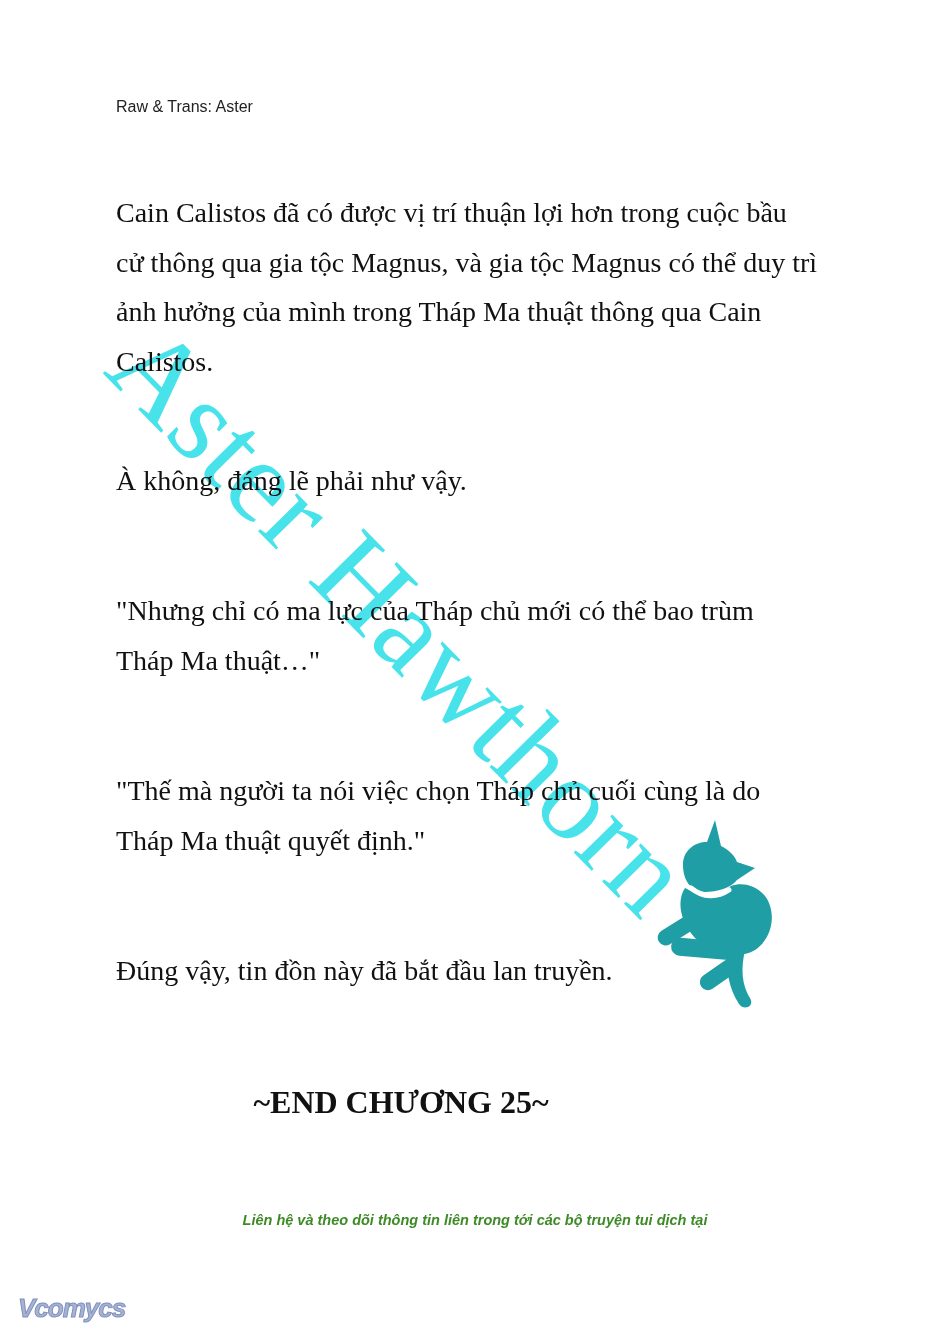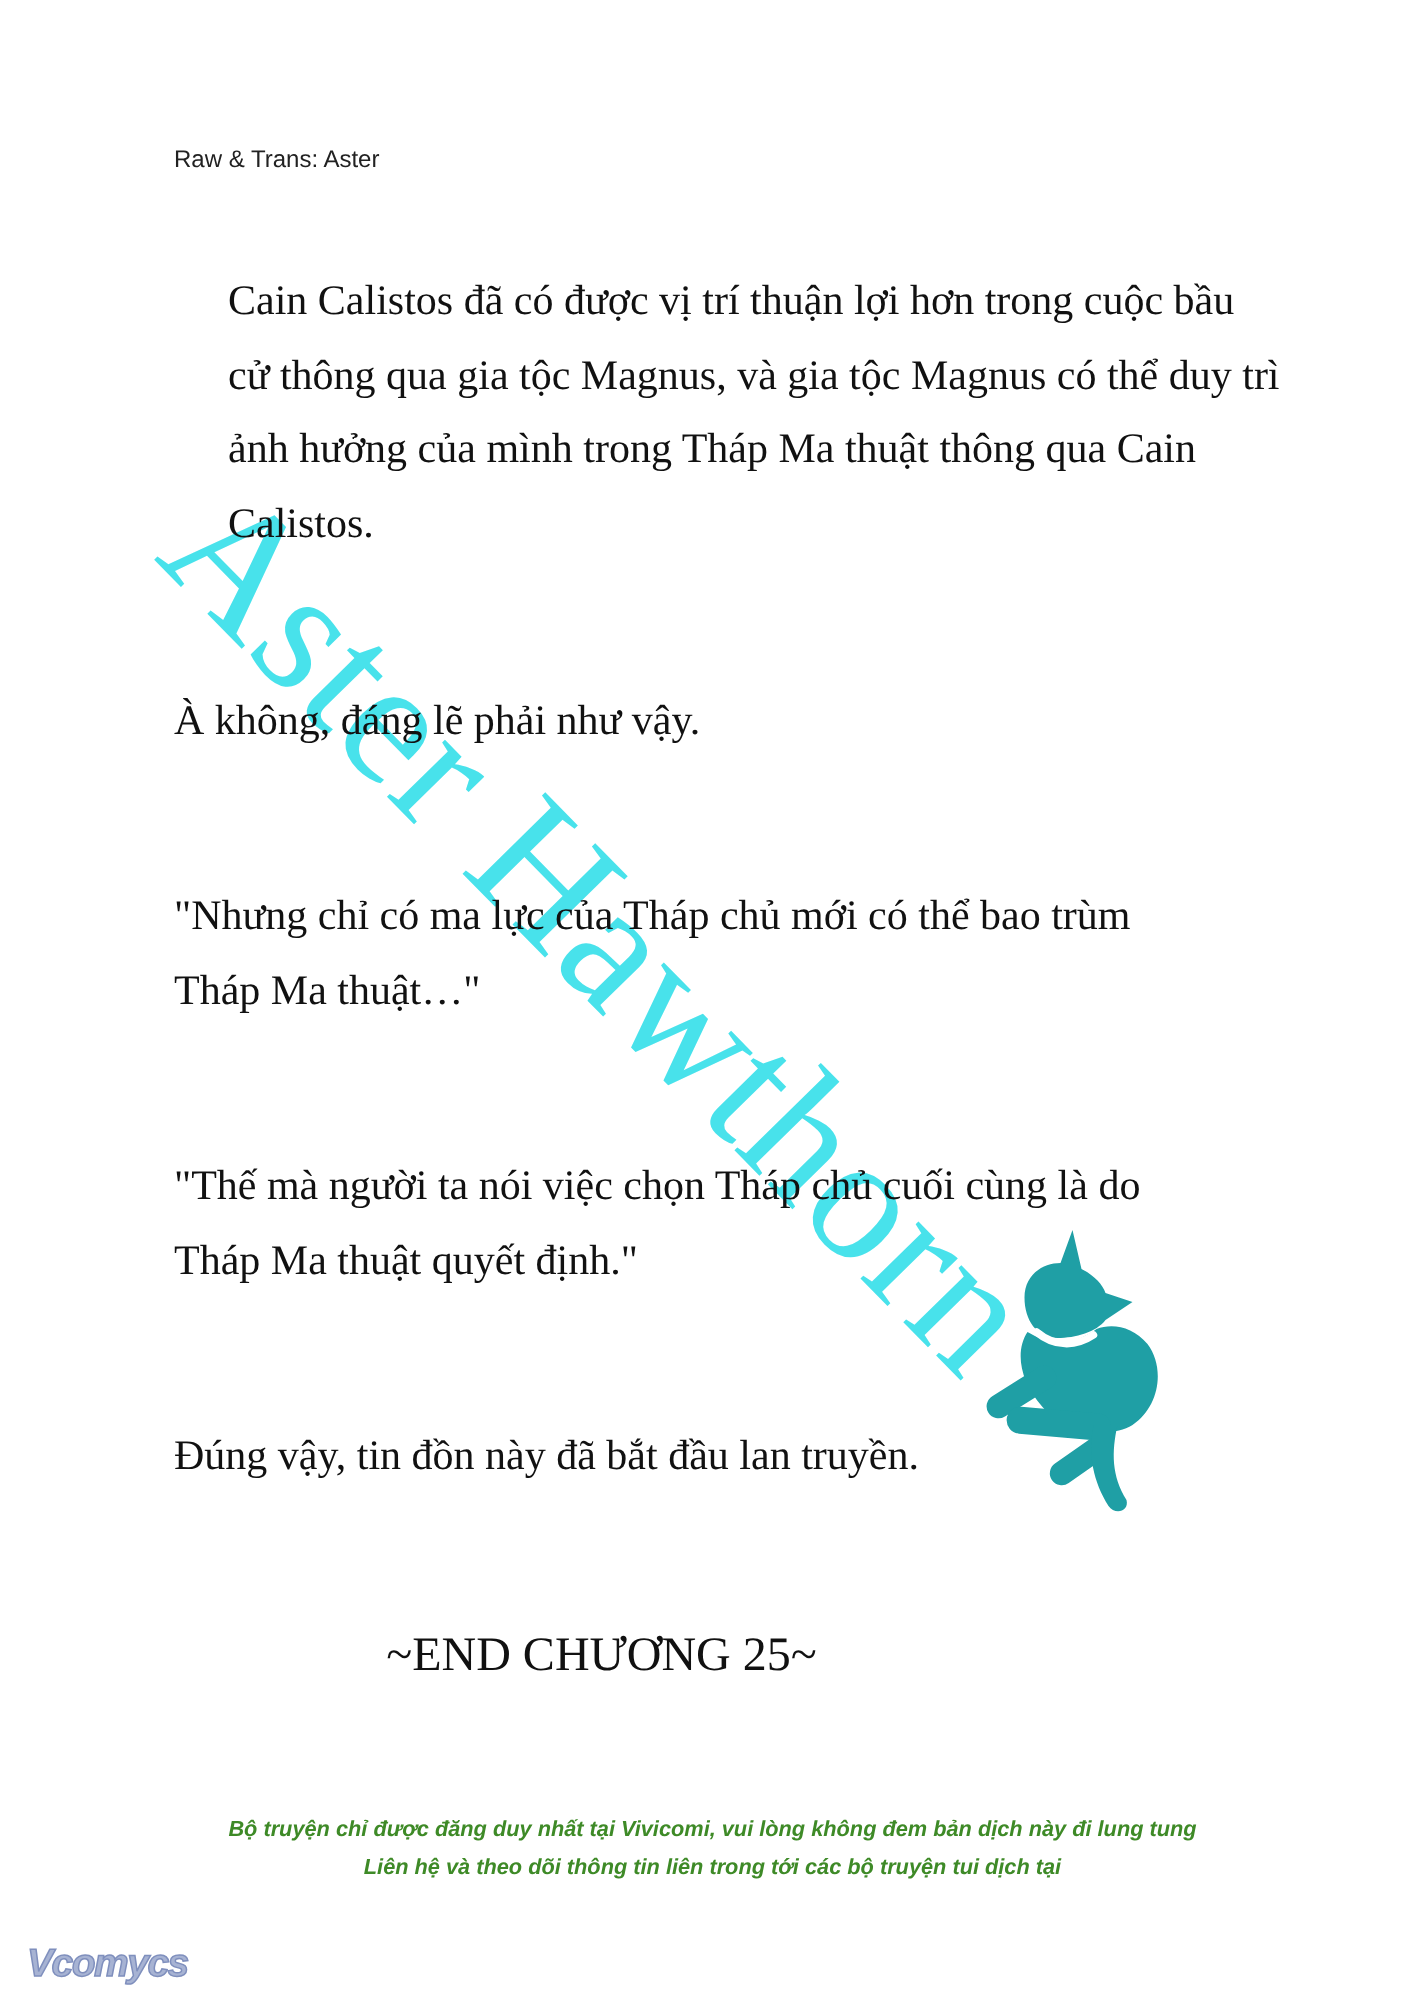--- a/index.html
+++ b/index.html
@@ -13,28 +13,28 @@
     }
     .header {
       position: absolute; left: 116px; top: 58px;
       font-family: "Liberation Sans", sans-serif;
       font-size: 16px; color: #222; margin-top: 40px;
     }
     .body-text {
       position: absolute; left: 116px; width: 740px;
       font-size: 28px; line-height: 49.5px; color: #111;
     }
-    .p1 { top: 176px; margin-left: 36px; }
+    .p1 { top: 188px; }
     .p2 { top: 456px; }
     .p3 { top: 586px; }
     .p4 { top: 766px; }
     .p5 { top: 946px; }
     .end-title {
       position: absolute; left: 0; width: 802px; top: 1084px;
-      text-align: center; font-weight: normal; font-size: 32px;
+      text-align: center; font-weight: bold; font-size: 32px;
       color: #111;
     }
     .watermark {
       position: absolute; left: 400px; top: 620px;
       transform: translate(-50%, -50%) rotate(45.5deg);
       font-family: "Liberation Serif", serif;
       font-size: 118px; color: #39e0ea;
       white-space: nowrap; opacity: 0.92;
       pointer-events: none;
       letter-spacing: 1px;
@@ -110,19 +110,18 @@
 
     <path d="M 74 130 C 70 150, 74 168, 84 184 C 88 190, 98 188, 96 180 C 86 164, 86 148, 90 130 Z"></path>
   </g>
 
   <path d="M 36 68 C 48 78, 62 78, 74 70" stroke="#ffffff" stroke-width="5" fill="none" stroke-linecap="round"></path>
 </svg>
 
 <div class="end-title">~END CHƯƠNG 25~</div>
 
 <div class="footer">
-  <div>Bộ truyện chỉ được đăng duy nhất tại Vivicomi, vui lòng không đem bản dịch này đi lung tung</div>
   <div>Liên hệ và theo dõi thông tin liên trong tới các bộ truyện tui dịch tại</div>
 </div>
 
 <div class="logo">
   <span class="logo-text">Vcomycs</span>
 </div>
 
 </body></html>

